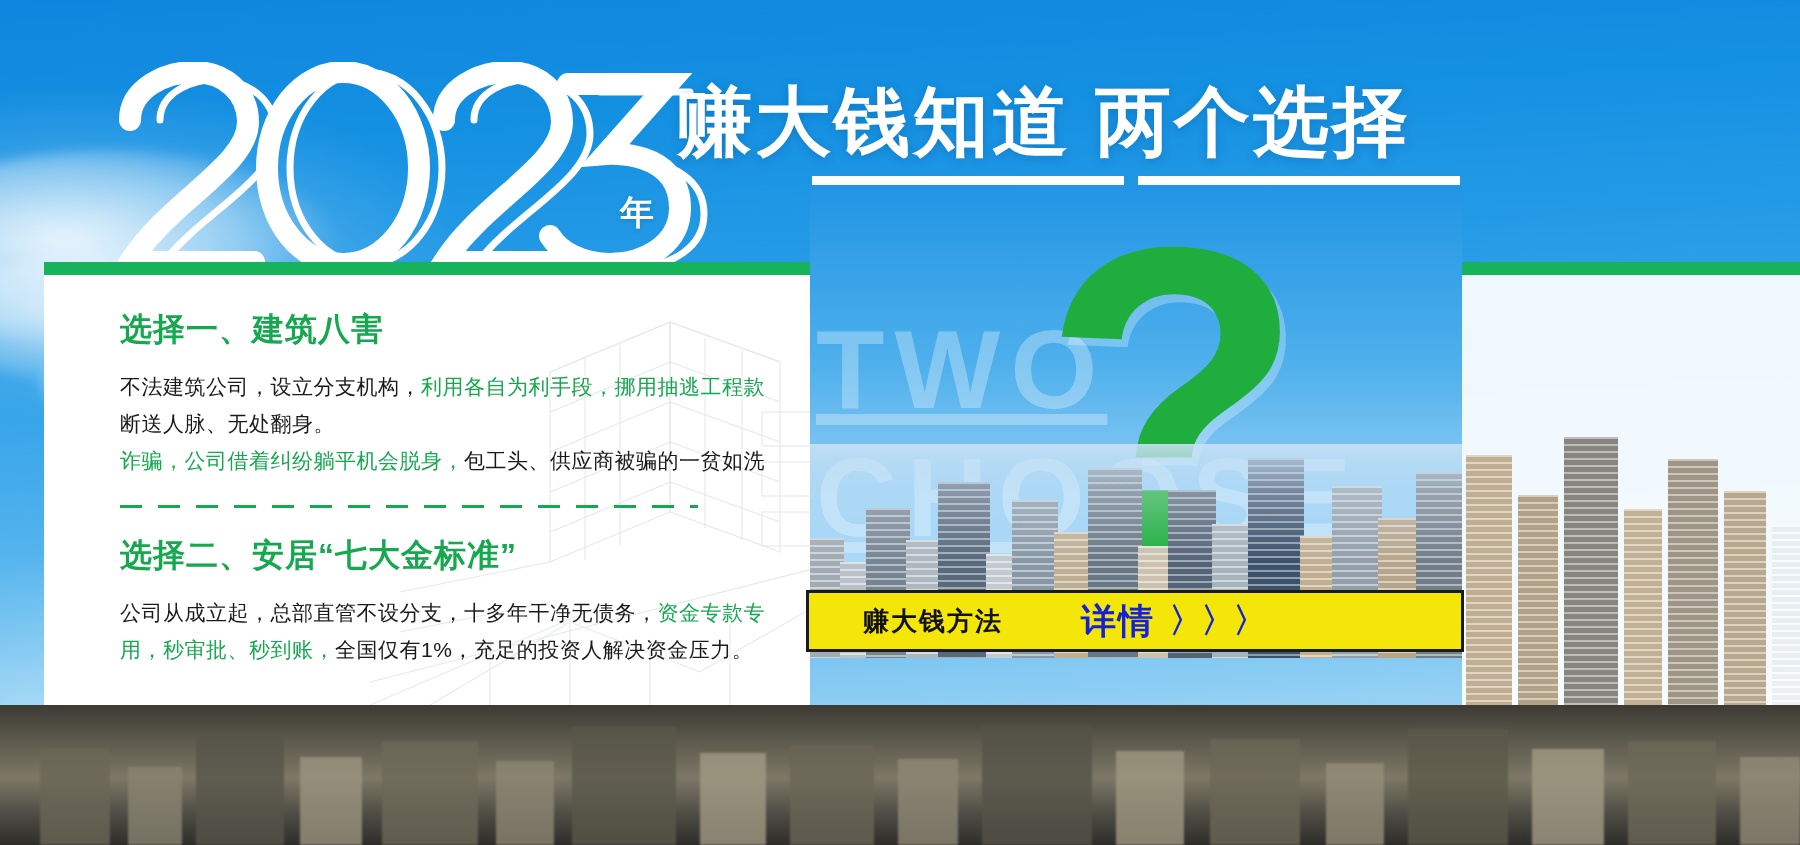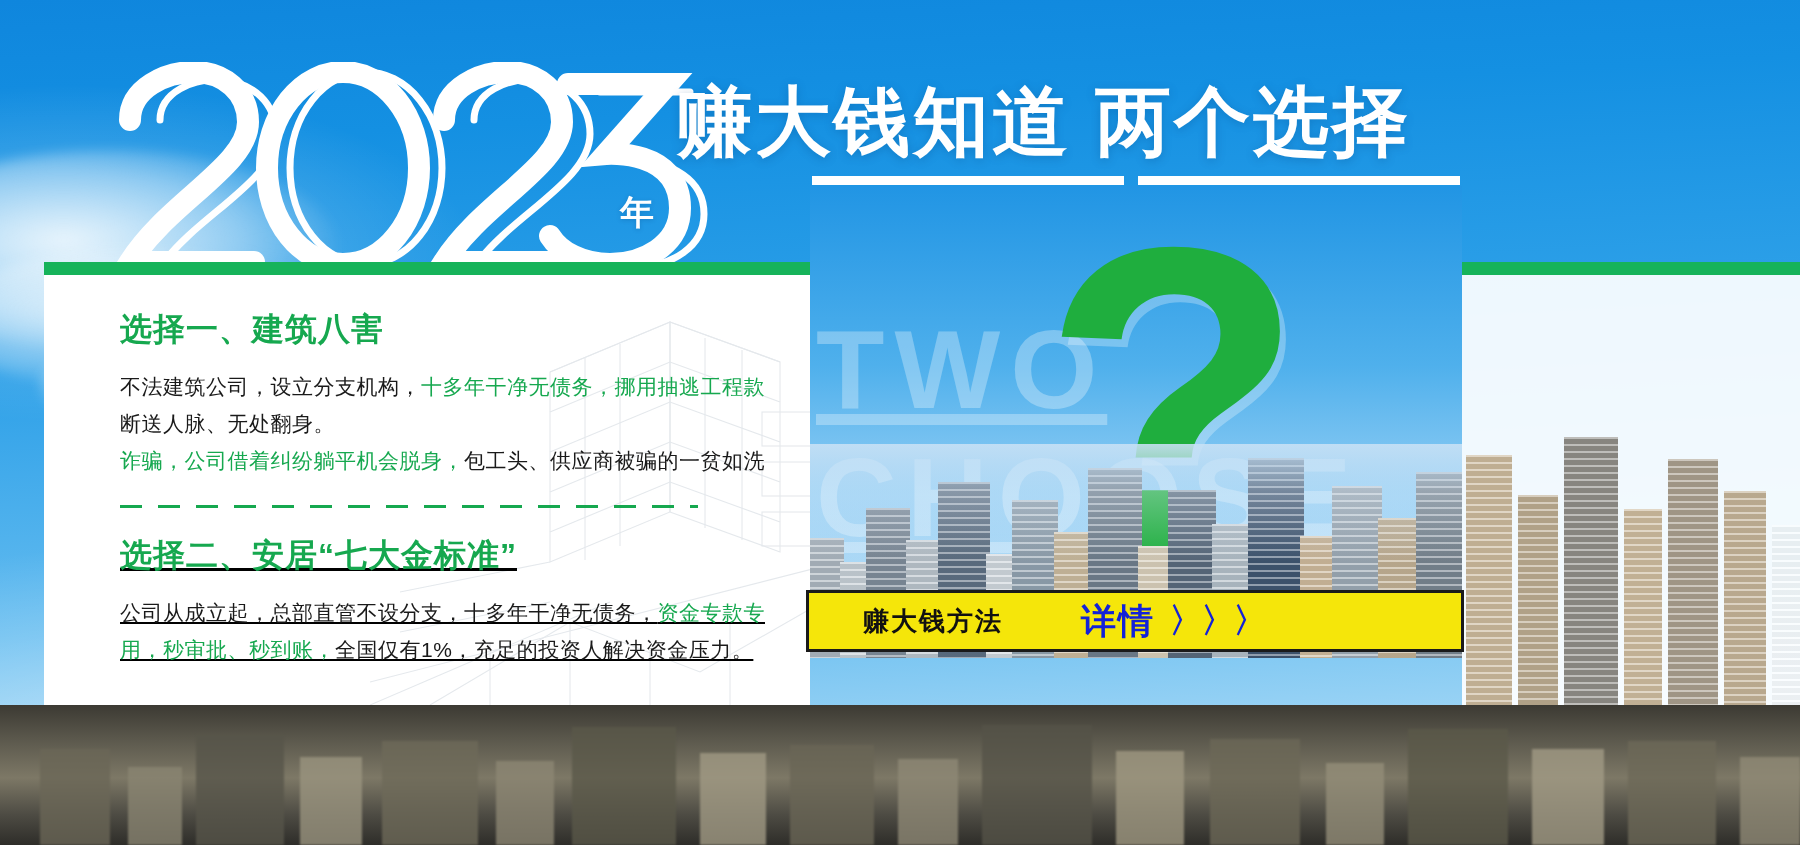--- a/index.html
+++ b/index.html
@@ -76,21 +76,21 @@
   }
   .sec-body {
     font-size:21px; line-height:37px; color:#1a1a1a; letter-spacing:.5px;
     max-width:672px;
   }
   .sec-body .g { color:#16a84f; }
   .divider {
     margin:26px 0 26px 0; height:3px; width:578px;
     background:repeating-linear-gradient(to right,#16a84f 0 22px, transparent 22px 38px);
   }
-  .sec2 { margin-top:0;text-decoration:underline; }
+  .sec2 { margin-top:0; }
 
   
   .right-panel {
     position:absolute; left:810px; top:186px; width:652px; height:472px;
     overflow:hidden;
   }
   .rp-sky {
     position:absolute; inset:0;
     background:linear-gradient(180deg,#2195e4 0%, #4fb0ec 38%, #93cef4 66%, #cfe7f8 100%);
   }
@@ -241,21 +241,21 @@
         <path d="M0 420 L470 300 M0 443 L240 340"></path>
       </g>
     </svg>
 
     <div class="card-body">
 
       <div>
         <div class="sec-title">选择一、建筑八害</div>
         <div class="sec-body">
           <div>
-            <span>不法建筑公司，设立分支机构，</span><span class="g">十多年干净无债务，挪用抽逃工程款</span>
+            <span>不法建筑公司，设立分支机构，</span><span class="g">利用各自为利手段，挪用抽逃工程款</span>
           </div>
           <div>
             <span>断送人脉、无处翻身。</span>
           </div>
           <div>
             <span class="g">诈骗，公司借着纠纷躺平机会脱身，</span><span>包工头、供应商被骗的一贫如洗</span>
           </div>
         </div>
       </div>
 

